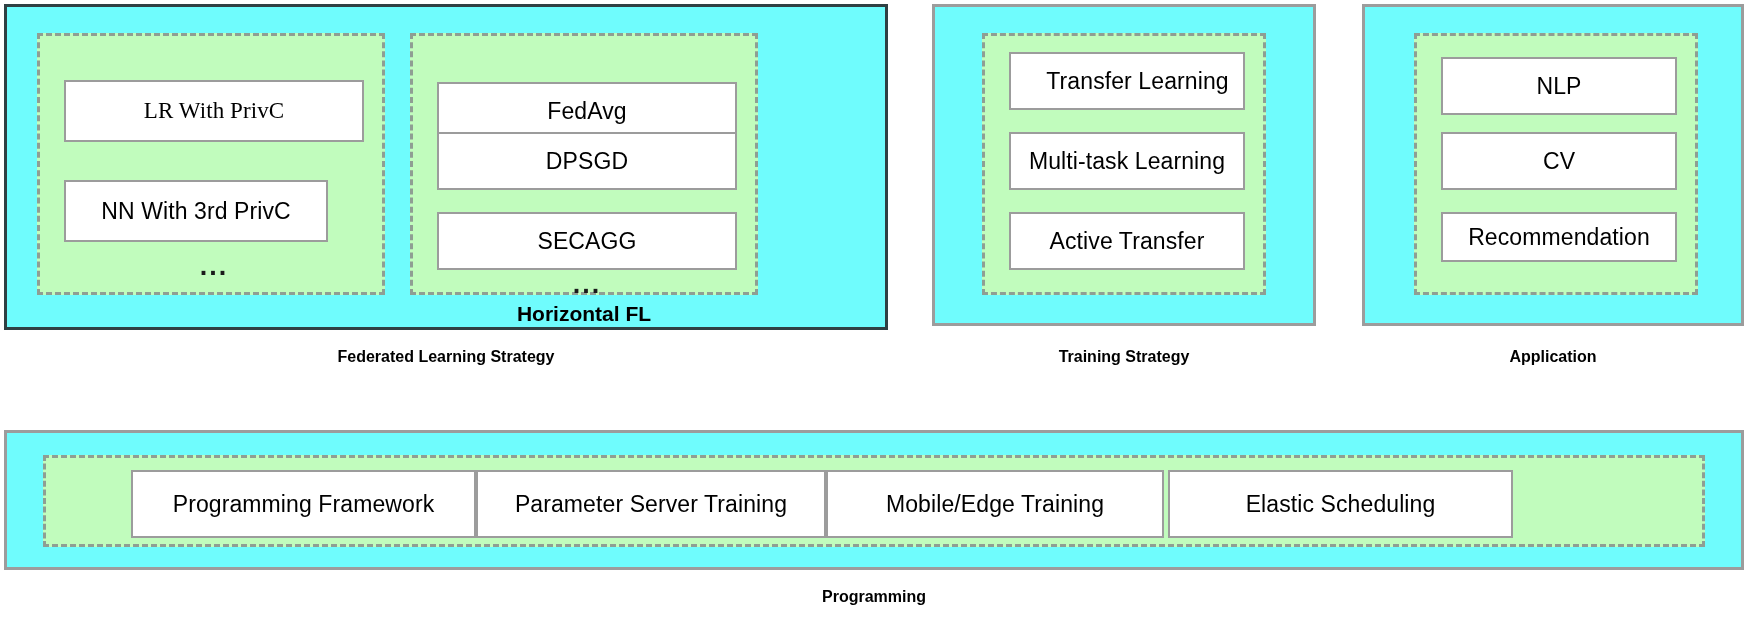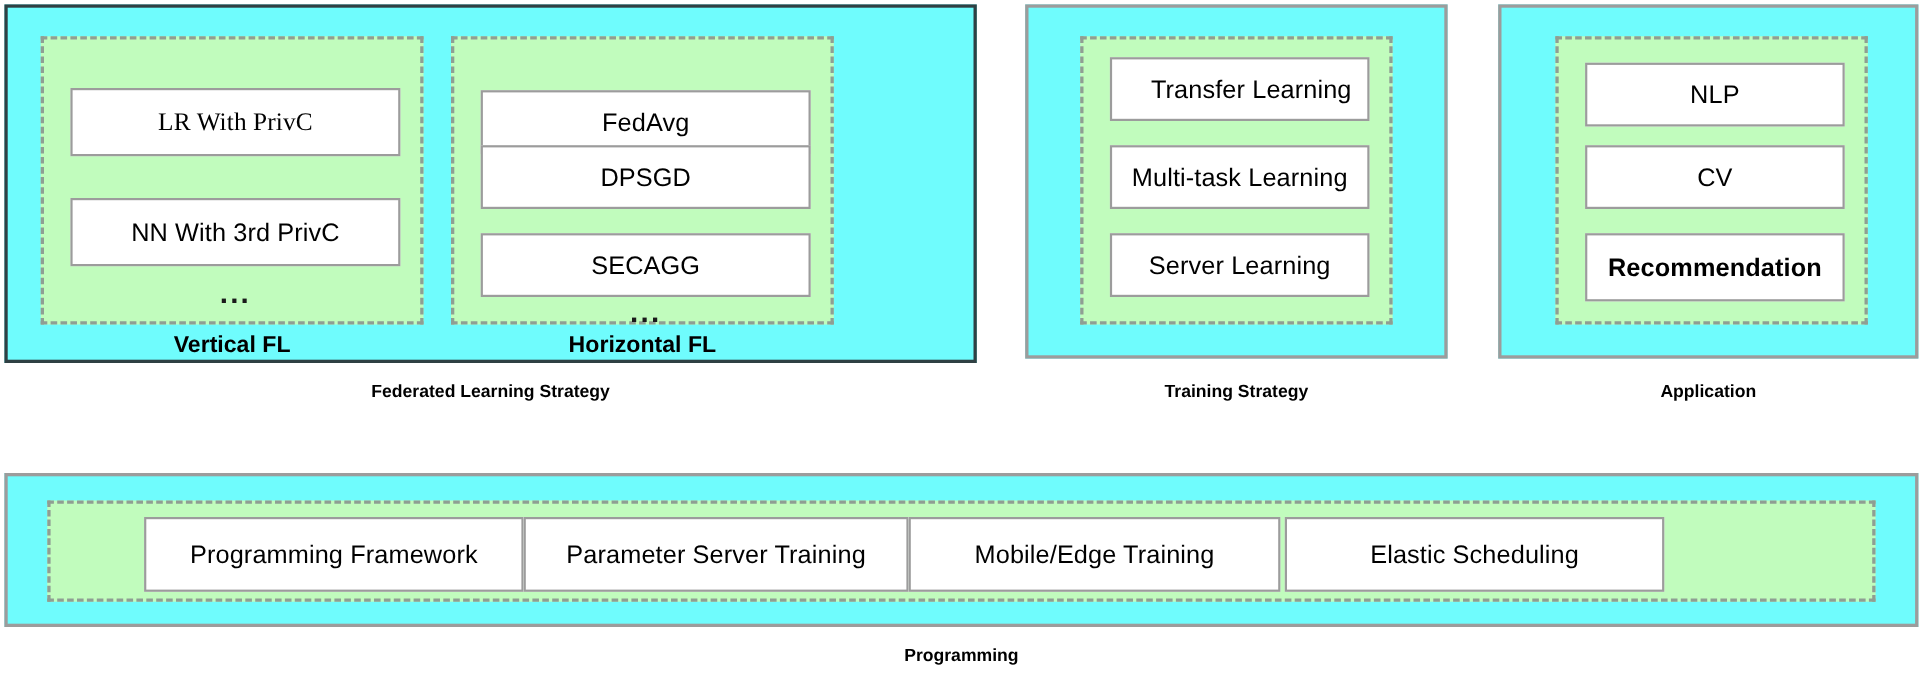--- a/index.html
+++ b/index.html
@@ -81,51 +81,50 @@
 </style>
 </head>
 <body>
 
 <div class="stage">
 
   <div class="panel dark" style="left:4px;top:4px;width:884px;height:326px;">
 
     <div class="dashbox" style="left:30px;top:26px;width:348px;height:262px;">
       <div class="cell" style="left:24px;top:44px;width:300px;height:62px;font-family:Liberation Serif, serif;">LR With PrivC</div>
-      <div class="cell" style="left:24px;top:144px;width:300px;height:62px;">NN With 3rd PrivC</div>
+      <div class="cell" style="left:24px;top:144px;width:264px;height:62px;">NN With 3rd PrivC</div>
       <div class="ellipsis" style="left:24px;top:218px;width:300px;height:24px;">...</div>
     </div>
-    <div class="sublabel" style="left:30px;top:294px;width:348px;height:26px;">Vertical FL</div>
 
     <div class="dashbox" style="left:403px;top:26px;width:348px;height:262px;">
       <div class="cell" style="left:24px;top:22px;width:300px;height:58px;margin-top:24px;">FedAvg</div>
       <div class="cell" style="left:24px;top:96px;width:300px;height:58px;">DPSGD</div>
       <div class="cell" style="left:24px;top:176px;width:300px;height:58px;">SECAGG</div>
       <div class="ellipsis" style="left:24px;top:238px;width:300px;height:20px;">...</div>
     </div>
     <div class="sublabel" style="left:403px;top:294px;width:348px;height:26px;">Horizontal FL</div>
   </div>
 
   <div class="caption" style="left:4px;top:340px;width:884px;height:34px;">Federated Learning Strategy</div>
 
   <div class="panel gray" style="left:932px;top:4px;width:384px;height:322px;">
     <div class="dashbox" style="left:47px;top:26px;width:284px;height:262px;">
       <div class="cell" style="left:24px;top:16px;width:236px;height:58px;padding-left:21px;">Transfer Learning</div>
       <div class="cell" style="left:24px;top:96px;width:236px;height:58px;">Multi-task Learning</div>
-      <div class="cell" style="left:24px;top:176px;width:236px;height:58px;">Server Learning</div>
+      <div class="cell" style="left:24px;top:176px;width:236px;height:58px;">Active Transfer</div>
     </div>
   </div>
 
   <div class="caption" style="left:932px;top:340px;width:384px;height:34px;">Training Strategy</div>
 
   <div class="panel gray" style="left:1362px;top:4px;width:382px;height:322px;">
     <div class="dashbox" style="left:49px;top:26px;width:284px;height:262px;">
       <div class="cell" style="left:24px;top:21px;width:236px;height:58px;">NLP</div>
       <div class="cell" style="left:24px;top:96px;width:236px;height:58px;">CV</div>
-      <div class="cell" style="left:24px;top:176px;width:236px;height:62px;font-weight:bold;">Recommendation</div>
+      <div class="cell" style="left:24px;top:176px;width:236px;height:50px;">Recommendation</div>
     </div>
   </div>
 
   <div class="caption" style="left:1362px;top:340px;width:382px;height:34px;">Application</div>
 
   <div class="panel gray" style="left:4px;top:430px;width:1740px;height:140px;padding-left:16px;">
     <div class="dashbox" style="left:36px;top:22px;width:1662px;height:92px;">
       <div class="cell" style="left:85px;top:12px;width:345px;height:68px;">Programming Framework</div>
       <div class="cell" style="left:430px;top:12px;width:350px;height:68px;">Parameter Server Training</div>
       <div class="cell" style="left:780px;top:12px;width:338px;height:68px;">Mobile/Edge Training</div>

